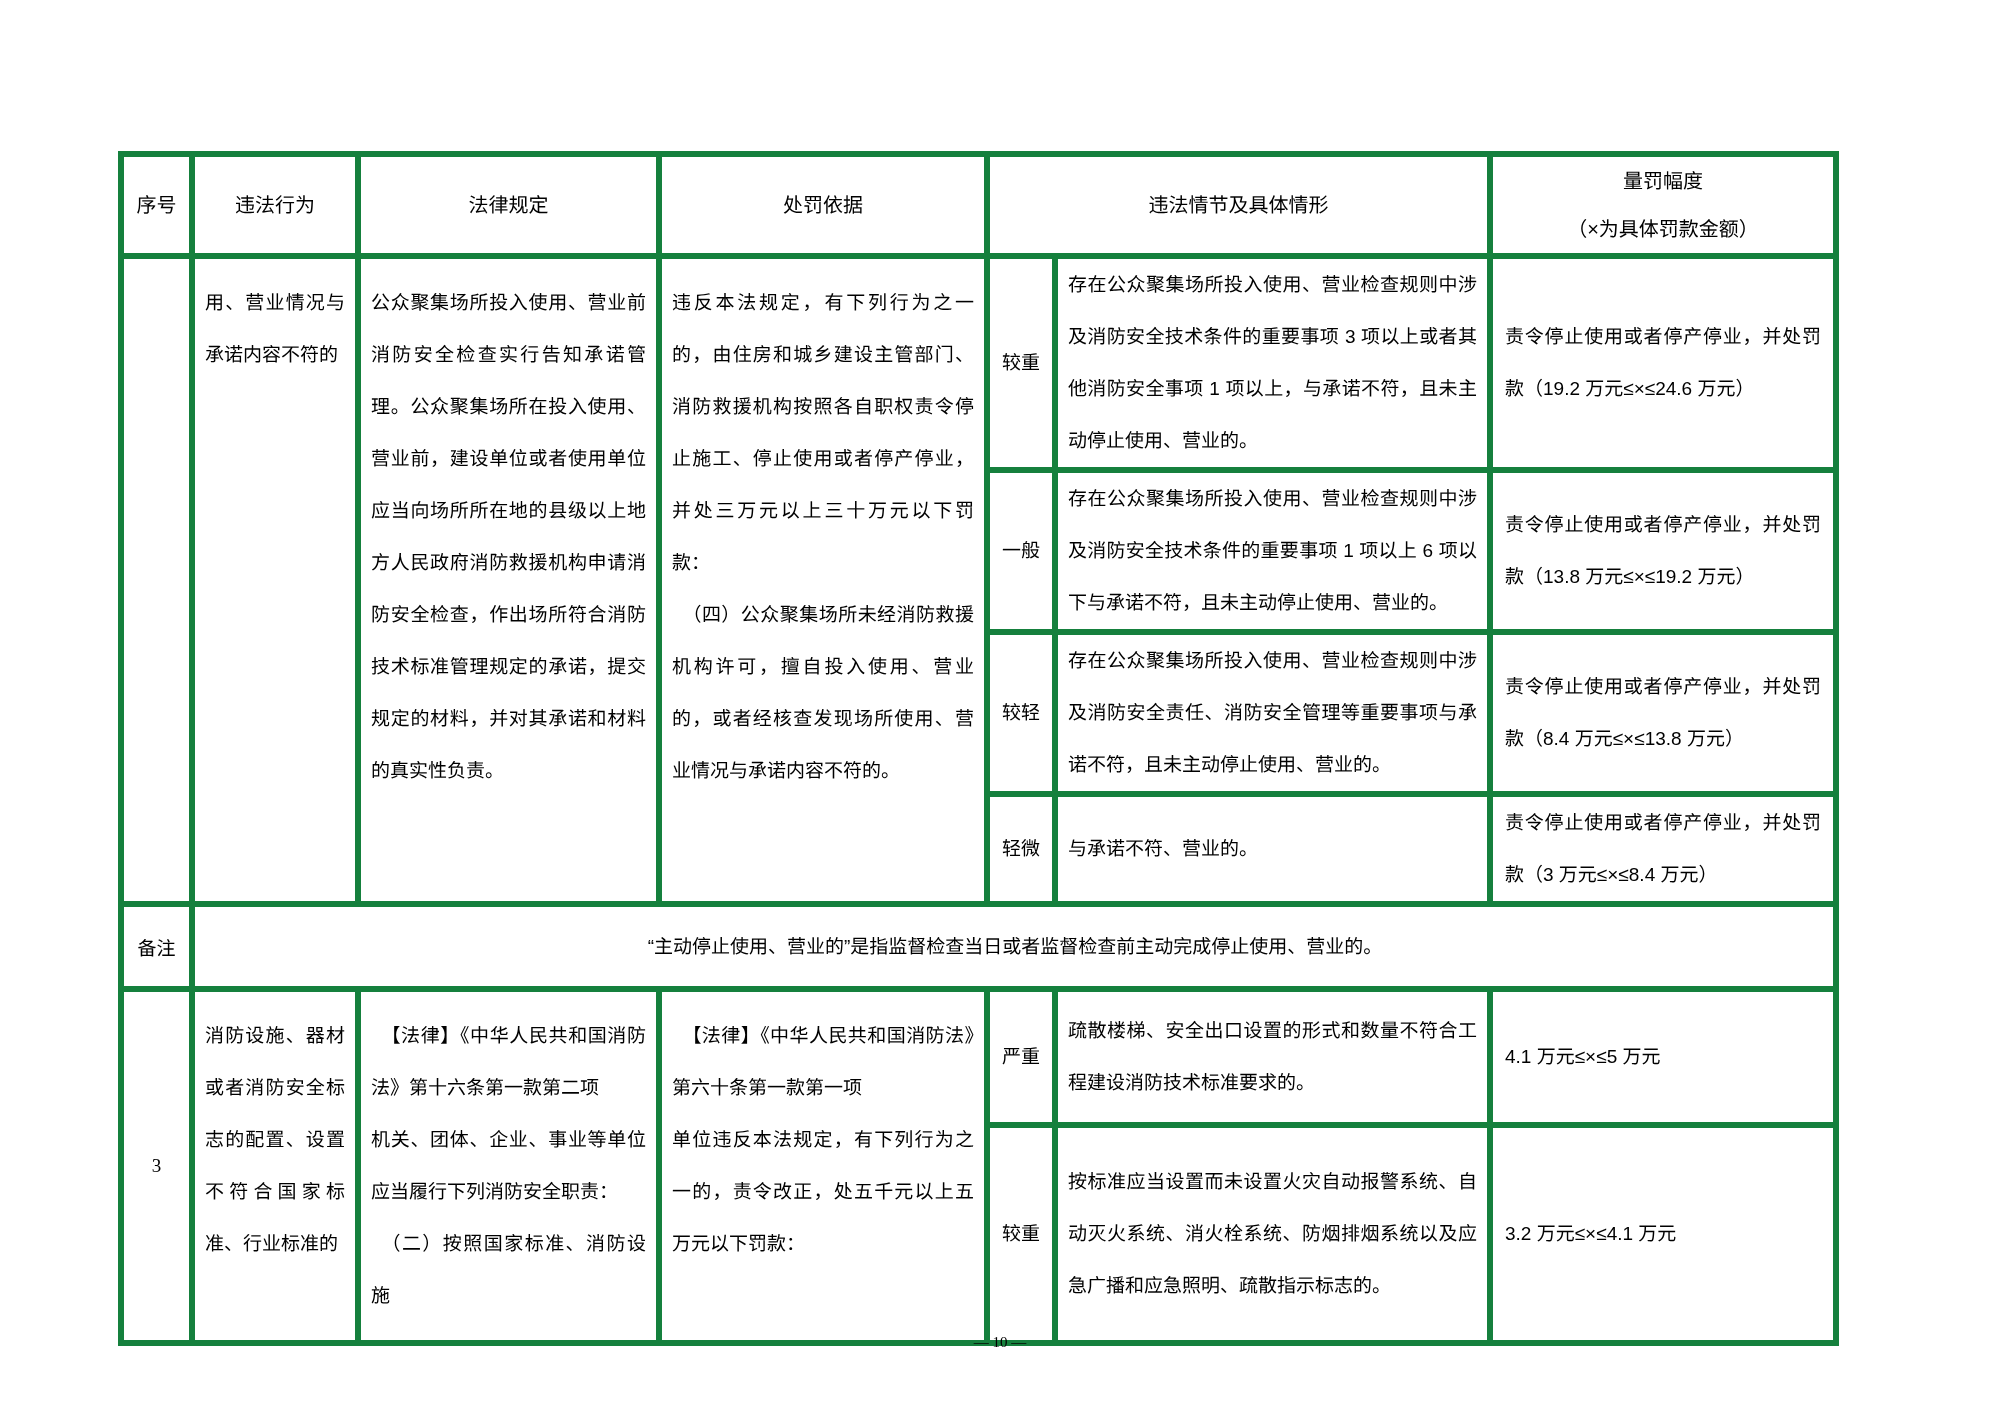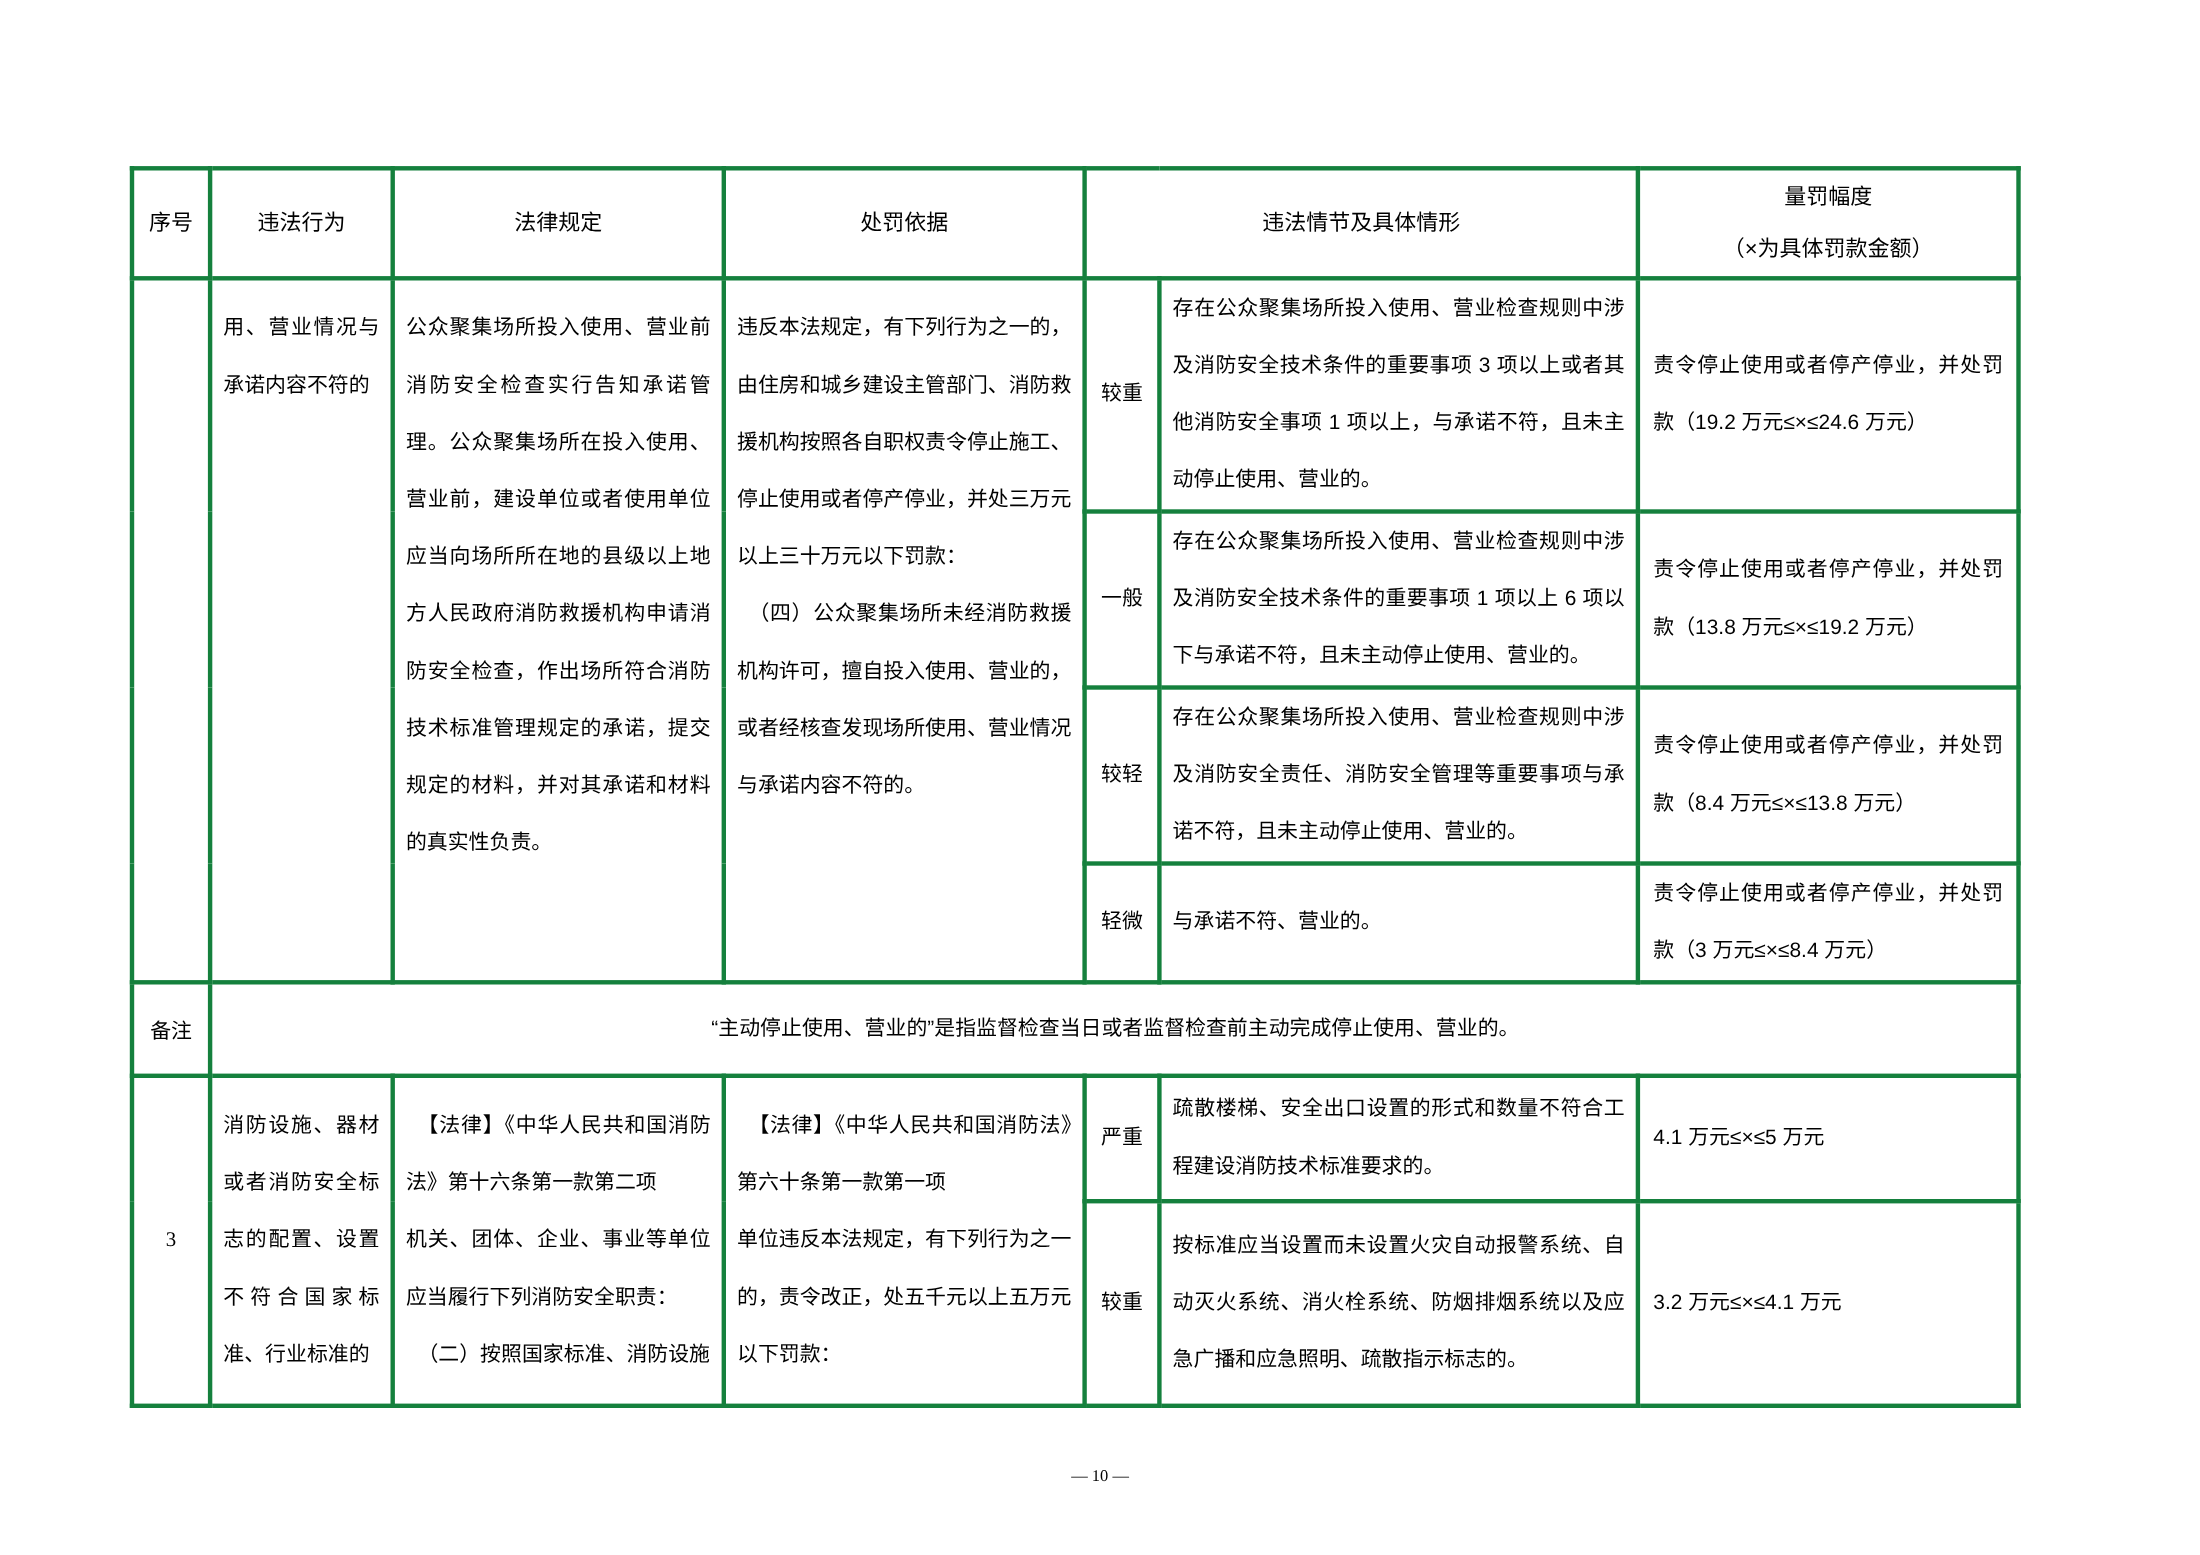--- a/index.html
+++ b/index.html
@@ -11,21 +11,21 @@
   }
   table.doc-table {
     position: absolute;
     left: 118px;
     top: 151px;
     width: 1715px;
     border-collapse: collapse;
     table-layout: fixed;
   }
   .doc-table td, .doc-table th {
-    border: 4px solid #15803d;
+    border: 6px solid #15803d;
     font-weight: normal;
     font-size: 19px;
     color: #000;
     overflow: hidden;
   }
   th.head {
     text-align: center;
     vertical-align: middle;
     font-size: 20px;
     line-height: 48px;

